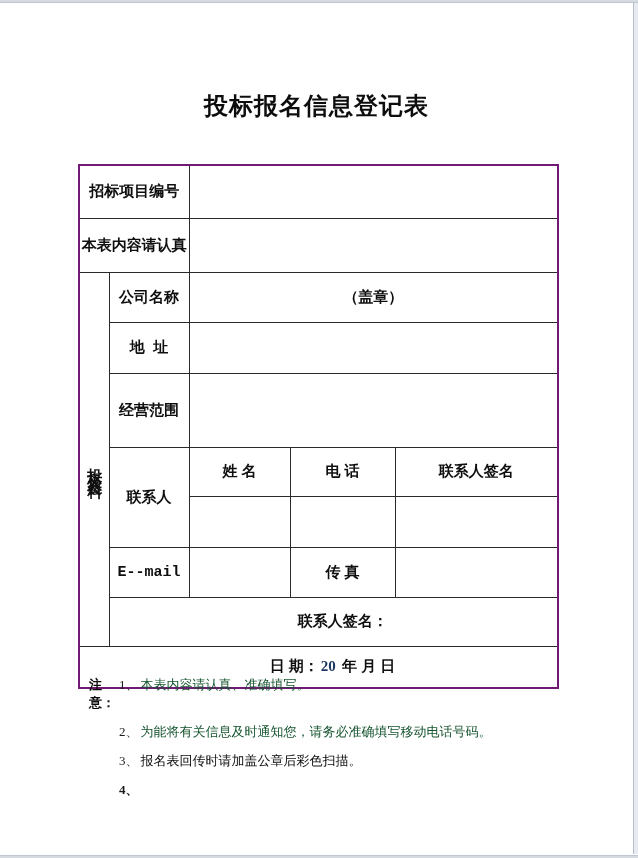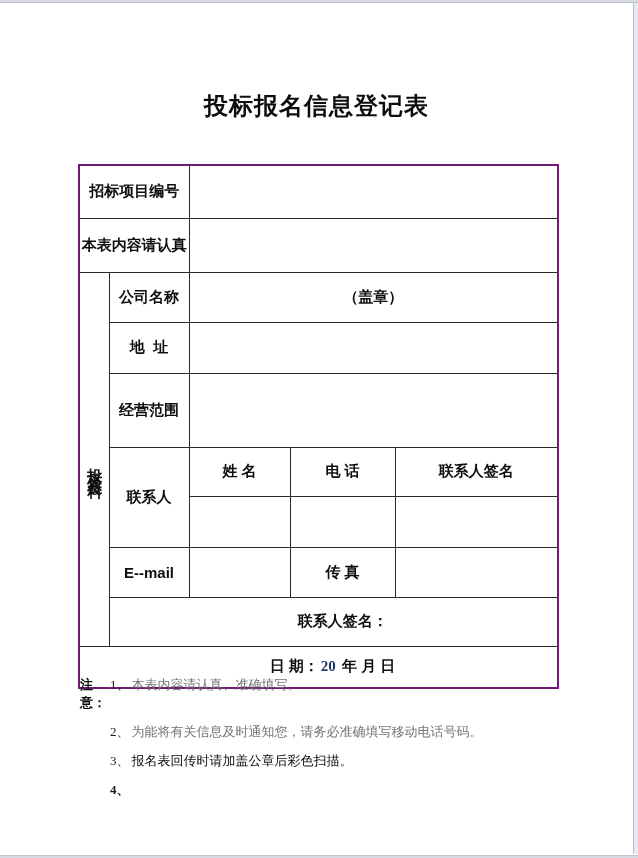--- a/index.html
+++ b/index.html
@@ -46,44 +46,44 @@
     color: #0f0f0f;
   }
   td.v-group { width: 30px; }
   td.v-group .v-text {
     display: inline-block;
     writing-mode: vertical-rl; text-orientation: upright;
     letter-spacing: 4px; font-weight: bold; font-size: 15px;
   }
   td.left-text { text-align: left; padding-left: 19px; }
   td.date-cell { text-align: right; padding-right: 16px; padding-left: 44px; }
-  td.serif-label { font-family: Liberation Sans, sans-serif; margin-left: 46px; }
+  td.serif-label { font-family: Liberation Mono, monospace; margin-left: 46px; }
   .date-num {
     font-family: "Liberation Serif", serif;
     color: #1f3864; padding: 0 2px;
   }
 
   
   .notes {
-    position: absolute; left: 80px; top: 676px; width: 470px;
+    position: absolute; left: 89px; top: 676px; width: 470px;
     font-family: "Liberation Serif", serif; font-size: 13px; color: #1a1a1a;
   }
   .note-line { display: flex; align-items: baseline; margin-bottom: 11px; min-height: 16px; }
   .note-heading {
     font-family: "Liberation Sans", sans-serif; font-weight: bold;
     width: 30px; flex: 0 0 30px; color: #0d0d0d;
   }
   .note-indent { padding-left: 30px; }
   .note-num { margin-right: 2px; }
   .note-num.bold-num { font-weight: bold; }
   .note-bold {
     font-family: "Liberation Sans", sans-serif; font-weight: normal; color: #0d0d0d;
   }
   .note-semibold { font-weight: bold; }
-  .note-regular { font-weight: normal; color: #737373; }
+  .note-regular { font-weight: normal; color: #14532d; }
 </style>
 </head>
 <body>
 
 <div class="chrome-top"></div>
 <div class="chrome-right"></div>
 <div class="chrome-bottom"></div>
 
 <div class="doc-title">投标报名信息登记表</div>
 

